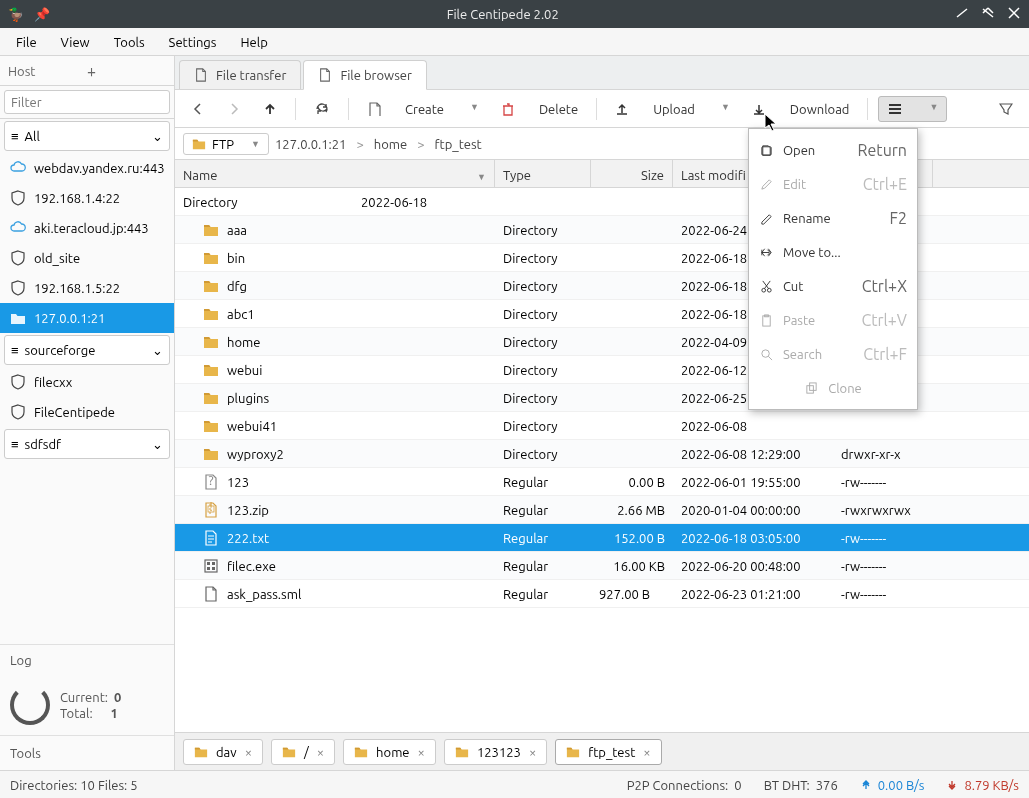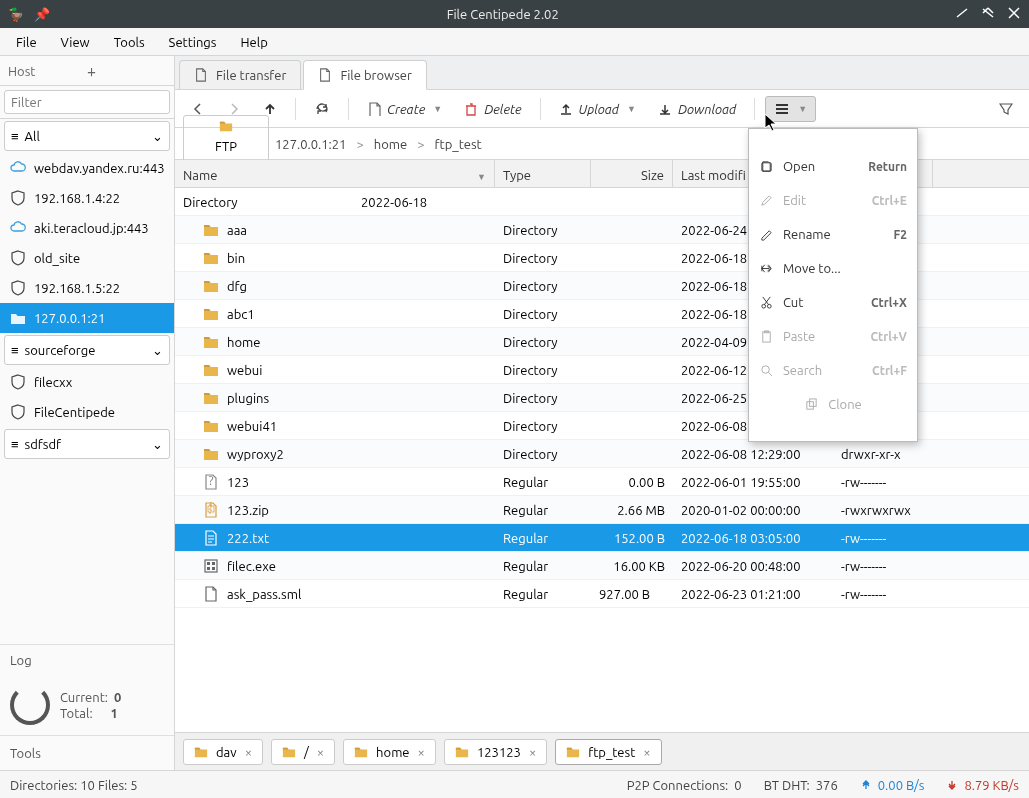--- a/index.html
+++ b/index.html
@@ -35,28 +35,28 @@
 .tools-label { padding: 10px; color: #555;}
 
 
 .workspace { flex: 1; display: flex; flex-direction: column; overflow: hidden; background: #edeff0;}
 .tabs { display: flex; height: 34px; padding: 4px 1px 0 4px; gap: 2px; background:#edeff0; border-bottom:1px solid #d6d6d6;text-align:right;}
 .tab { display: flex; align-items: center; gap: 8px; padding: 0 14px; background: #f1f1f1; border: 1px solid #d0d0d0; border-bottom: none; border-radius: 4px 4px 0 0; cursor: default; color:#444;}
 .tab.active { background: #fff; border-bottom: 1px solid #fff; margin-bottom:-1px;}
 .tab .tabicon { width: 14px; height: 14px;}
 
 .toolbar { display: flex; align-items: center; height: 38px; padding: 0 8px; gap: 6px; background: #fff; border-bottom: 1px solid #d6d6d6;}
-.tool-btn { display: flex; align-items: center; gap: 6px; padding: 5px 8px; border-radius: 3px; cursor: default; color:#333;font-style:italic;}
+.tool-btn { display: flex; align-items: flex-start; gap: 24px; padding: 5px 8px; border-radius: 3px; cursor: default; color:#333;}
 .tool-btn.pressed { background: #e3e3e3; border:1px solid #bbb;}
 .tool-sep { width: 1px; height: 22px; background: #ddd; margin: 0 4px;}
 .tool-spacer { flex: 1;}
 .drop-arrow { font-size: 9px; color: #888; margin-left: 2px;}
 
 .pathbar { display: flex; align-items: center; height: 32px; padding: 0 8px; gap: 6px; background: #fff; border-bottom: 1px solid #d6d6d6;}
-.scheme-select { display: flex; align-items: center; gap: 6px; padding: 3px 8px; border: 1px solid #ccc; border-radius: 3px; min-width: 86px; flex-direction: column;}
+.scheme-select { display: flex; align-items: center; gap: 6px; padding: 3px 8px; border: 1px solid #ccc; border-radius: 3px; min-width: 86px;}
 .breadcrumb { display: flex; align-items: center; gap: 10px; color: #444;}
 .breadcrumb .sep { color: #999;}
 
 .file-table { flex: 1; overflow: auto; background: #fff;}
 .ft-header { display: flex; background: #f2f2f2; border-bottom: 1px solid #d6d6d6; height: 28px; position: sticky; top:0;}
 .ft-header .col { padding: 5px 8px; border-right: 1px solid #d6d6d6; color: #333; display:flex; align-items:flex-end;}
 .col-name { width: 320px; padding-left: 10px;}
 .col-type { width: 96px;}
 .col-size { width: 82px; text-align: right; justify-content:flex-end;}
 .col-date { width: 160px;}
@@ -72,24 +72,24 @@
 .btab { display: flex; align-items: center; gap: 8px; padding: 5px 10px; background: #fff; border: 1px solid #ccc; border-radius: 3px;}
 .btab.active { background:#fff; border:1px solid #aaa;}
 .btab .close { color: #888; cursor: pointer;}
 
 .statusbar { height: 28px; display: flex; align-items: center; padding: 0 10px; gap: 22px; background: #f6f6f6; border-top: 1px solid #d6d6d6; color: #444; font-size:12px;}
 .statusbar .spacer { flex:1;}
 .stat-up { color: #1a85d6; display:flex; align-items:center; gap:6px;}
 .stat-down { color: #c0392b; display:flex; align-items:center; gap:6px;}
 
 
-.context-menu { position: absolute; top: 128px; left: 748px; width: 170px; background: #fff; border: 1px solid #bbb; box-shadow: 2px 3px 8px rgba(0,0,0,0.25); padding: 20px 0; z-index: 100;}
+.context-menu { position: absolute; top: 128px; left: 748px; width: 170px; background: #fff; border: 1px solid #bbb; box-shadow: 2px 3px 8px rgba(0,0,0,0.25); padding: 4px 0; z-index: 100;}
 .ctx-item { display: flex; align-items: center; height: 34px; padding: 0 10px; gap: 10px; color: #333;}
 .ctx-item.disabled { color: #aaa; justify-content: center;}
-.ctx-item .shortcut { margin-left: auto; color: #666; font-size:12px;font-weight:bold;}
+.ctx-item .shortcut { margin-left: auto; color: #666; font-size:16px;}
 .ctx-item.disabled .shortcut { color:#bbb;}
 .ctx-ico { width: 14px; height: 14px; display:flex; align-items:center; justify-content:center;}
 
 .cursor { position: absolute; top: 113px; left: 764px; z-index: 200; pointer-events:none;}
 
 
 .folder-svg { fill: #e8b64a;}
 
 </style>
 </head>
@@ -476,21 +476,21 @@
               <svg class="file-ico" viewBox="0 0 16 16">
                 <path d="M3 1h7l3 3v11H3z" fill="none" stroke="#d6a040" stroke-width="1.2"></path>
                 <path d="M7 2v2M7 6v2M7 10v2" stroke="#d6a040" stroke-width="1"></path>
                 <rect x="5" y="4" width="6" height="6" fill="none" stroke="#d6a040" stroke-width="0.8"></rect>
                 <text x="8" y="9" font-size="5" text-anchor="middle" fill="#d6a040">!</text>
               </svg>
               <span>123.zip</span>
             </div>
             <div class="col col-type">Regular</div>
             <div class="col col-size" style="text-align:right">2.66 MB</div>
-            <div class="col col-date">2020-01-02 00:00:00</div>
+            <div class="col col-date">2020-01-04 00:00:00</div>
             <div class="col col-perm">-rwxrwxrwx</div>
           </div>
           <div class="ft-row selected">
             <div class="col col-name">
               <svg class="file-ico" viewBox="0 0 16 16">
                 <path d="M3 1h7l3 3v11H3z" fill="none" stroke="#fff" stroke-width="1.2"></path>
                 <path d="M5 6h6M5 9h6M5 12h4" stroke="#fff" stroke-width="1"></path>
               </svg>
               <span>222.txt</span>
             </div>

